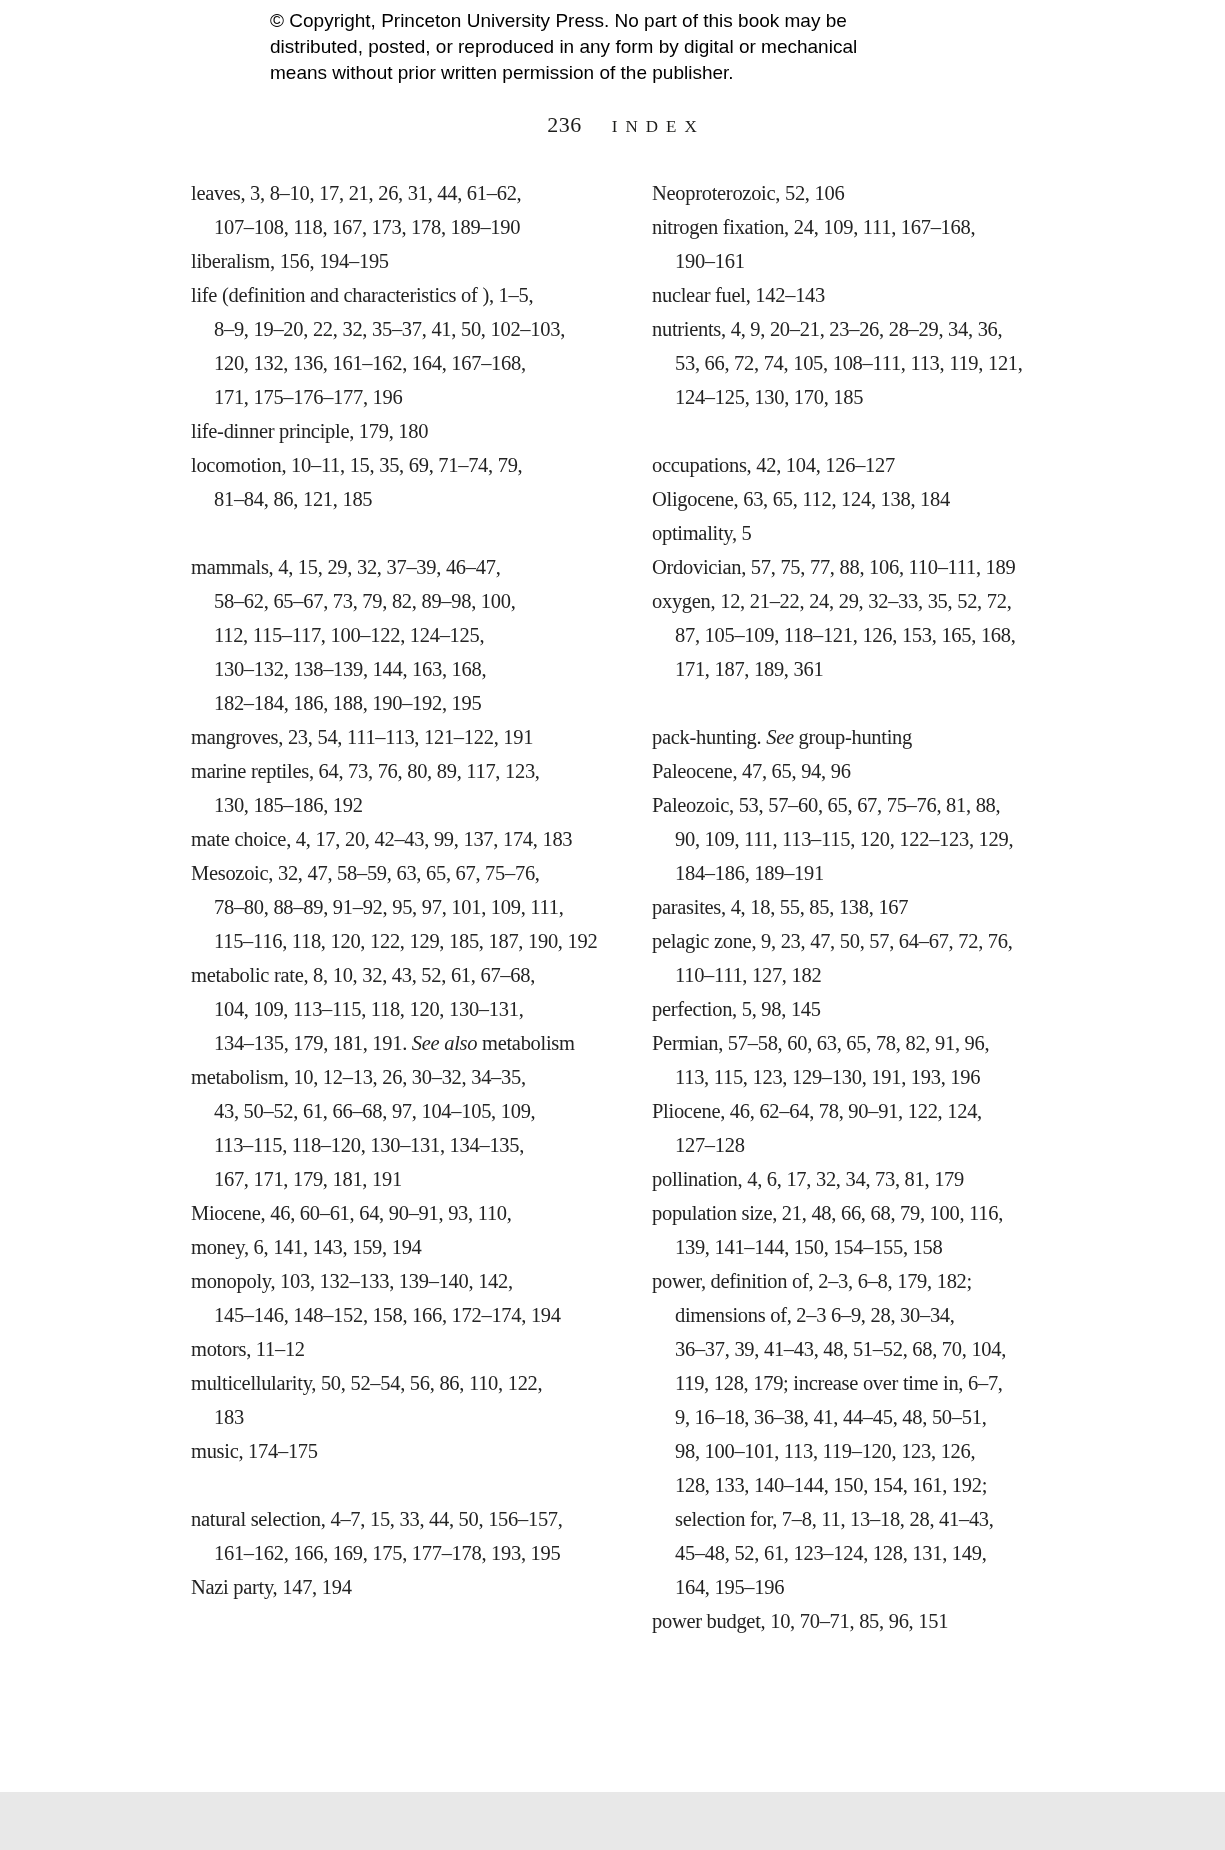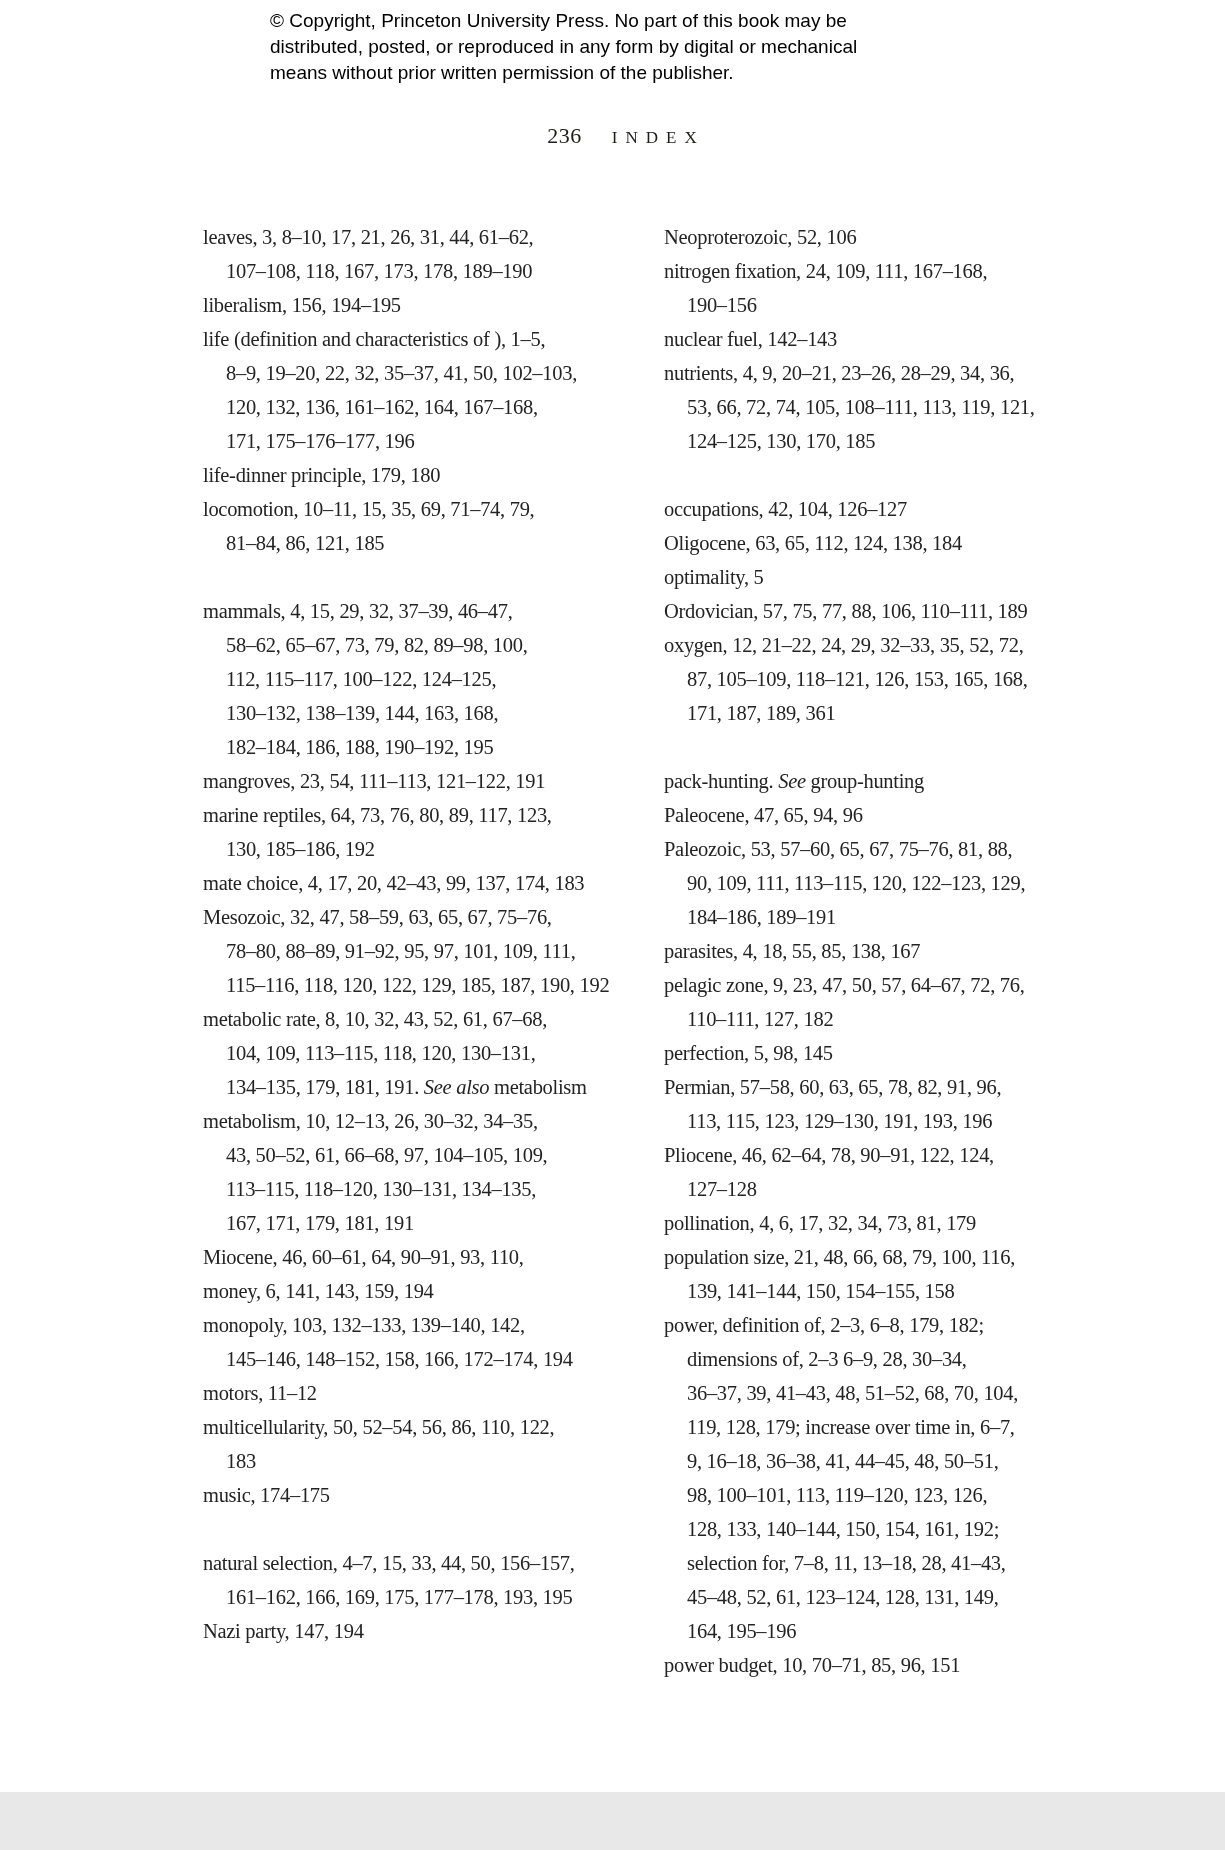--- a/index.html
+++ b/index.html
@@ -17,44 +17,43 @@
     position: absolute;
     left: 270px;
     top: 8px;
     font-family: "Liberation Sans", sans-serif;
     font-size: 19px;
     line-height: 26px;
     color: #000000;
   }
   .pagehead {
     position: absolute;
-    top: 123px;
+    top: 112px;
     left: 192px;
     width: 868px;
     text-align: center;
     white-space: nowrap;
   }
   .pagenum {
     font-size: 22px;
     letter-spacing: 0.5px;
     color: #1d1d1b;
   }
   .runhead {
     font-size: 17px;
     letter-spacing: 8px;
     margin-left: 26px;
     color: #1d1d1b;
   }
   .columns {
     position: absolute;
     top: 176px;
-    left: 203px;
+    left: 191px;
     display: flex;
     gap: 41px;
-    margin-top: 44px;
   }
   .col { width: 420px; }
   .group:not(:first-child) { margin-top: 34px; }
   .entry { margin: 0; }
   .line {
     white-space: nowrap;
     font-size: 20.5px;
     line-height: 34px;
     letter-spacing: -0.3px;
   }
@@ -176,21 +175,21 @@
           </div>
         </div>
       </div>
     <div class="col" id="col-1">
         <div class="group">
           <div class="entry">
             <div class="line">Neoproterozoic, 52, 106</div>
           </div>
           <div class="entry">
             <div class="line">nitrogen fixation, 24, 109, 111, 167–168,</div>
-            <div class="line indent">190–156</div>
+            <div class="line indent">190–161</div>
           </div>
           <div class="entry">
             <div class="line">nuclear fuel, 142–143</div>
           </div>
           <div class="entry">
             <div class="line">nutrients, 4, 9, 20–21, 23–26, 28–29, 34, 36,</div>
             <div class="line indent">53, 66, 72, 74, 105, 108–111, 113, 119, 121,</div>
             <div class="line indent">124–125, 130, 170, 185</div>
           </div>
         </div>

